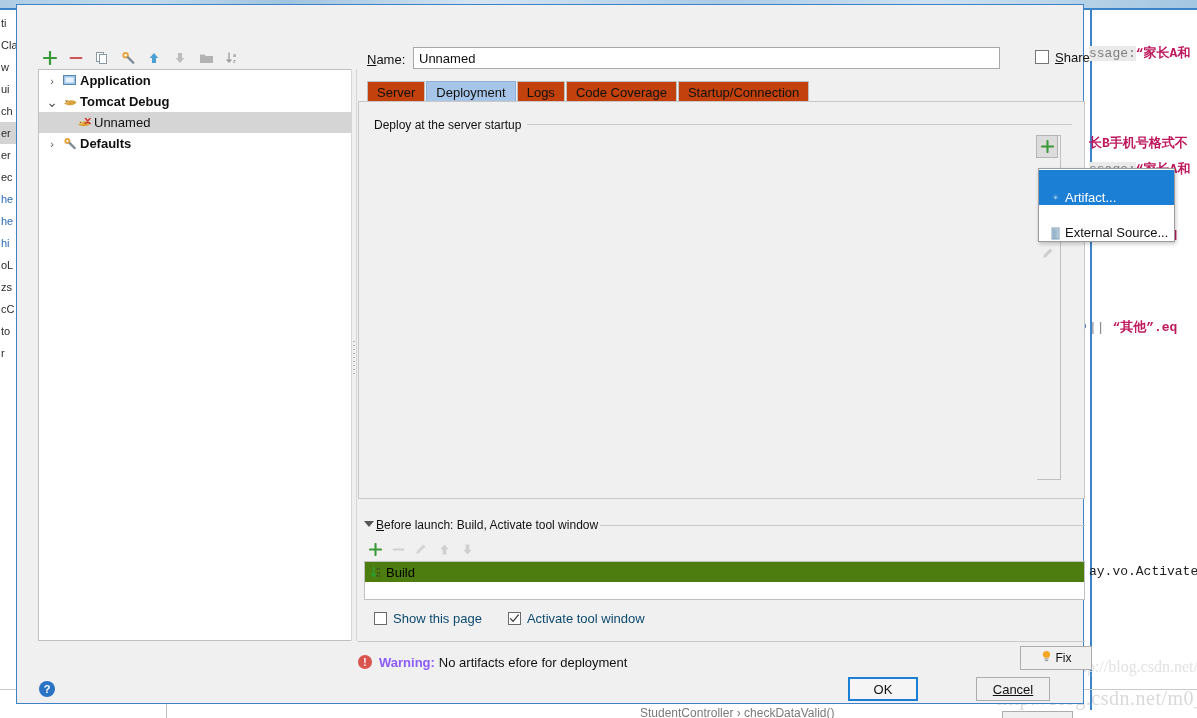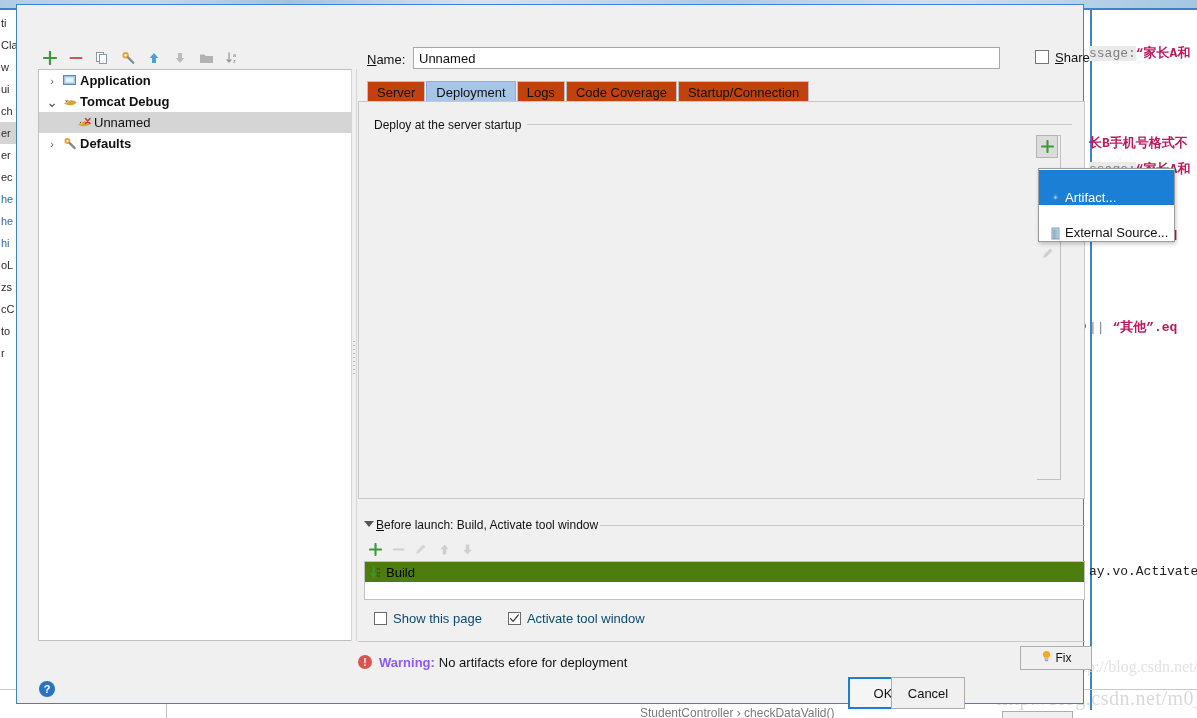--- a/index.html
+++ b/index.html
@@ -100,21 +100,21 @@
 
   
   .warn-sep{position:absolute;left:341px;top:636px;width:727px;height:1px;background:#c8c8c8;}
   .warn-row{position:absolute;left:341px;top:644px;width:727px;height:26px;display:flex;align-items:center;}
   .warn-ico{width:14px;height:14px;border-radius:50%;background:#d9534f;color:#fff;font-size:10px;font-weight:bold;
     display:flex;align-items:center;justify-content:center;margin-right:7px;font-family:"Liberation Sans",sans-serif;}
   .warn-strong{font-weight:bold;font-size:13px;color:#8b5cf6;margin-right:4px;}
   .warn-text{font-size:13px;color:#111;}
   .fix-btn{position:absolute;left:1003px;top:641px;width:72px;height:24px;background:#f0f0f0;border:1px solid #adadad;
     display:flex;align-items:center;justify-content:center;gap:4px;font-size:12px;color:#111;box-sizing:border-box;cursor:default;}
-  .btn{height:32px;background:#f0f0f0;border:1px solid #adadad;display:flex;align-items:center;justify-content:center;
+  .btn{height:24px;background:#f0f0f0;border:1px solid #adadad;display:flex;align-items:center;justify-content:center;
     font-size:13px;color:#111;box-sizing:border-box;cursor:default;}
   .btn.default{border:2px solid #1c7fd6;background:#f5f5f5;}
   .help-btn{position:absolute;left:22px;top:676px;width:16px;height:16px;border-radius:50%;background:#2a72c4;color:#fff;
     font-size:11px;font-weight:bold;display:flex;align-items:center;justify-content:center;cursor:default;}
 </style>
 </head>
 <body>
 
 <div id="ide-background">
   <div class="ide-tabstrip"></div>
@@ -406,21 +406,21 @@
         <rect x="3.5" y="8.4" width="4" height="1.1" fill="#9a9a9a"></rect>
         <rect x="3.9" y="10" width="3.2" height="1.1" fill="#9a9a9a"></rect>
       </svg>
     </span>
     <span>Fix</span>
   </div>
 
   <div class="btn default" style="position:absolute;left:831px;top:672px;width:70px;">
     <span>OK</span>
   </div>
-  <div class="btn" style="position:absolute;left:874px;top:672px;width:74px;">
+  <div class="btn" style="position:absolute;left:959px;top:672px;width:74px;text-decoration:underline;">
     <span>Cancel</span>
   </div>
   <div class="btn" style="position:absolute;left:985px;top:706px;width:71px;">
     <span><u>A</u>pply</span>
   </div>
 
   <div class="help-btn">?</div>
 </div>
 
 </body></html>

